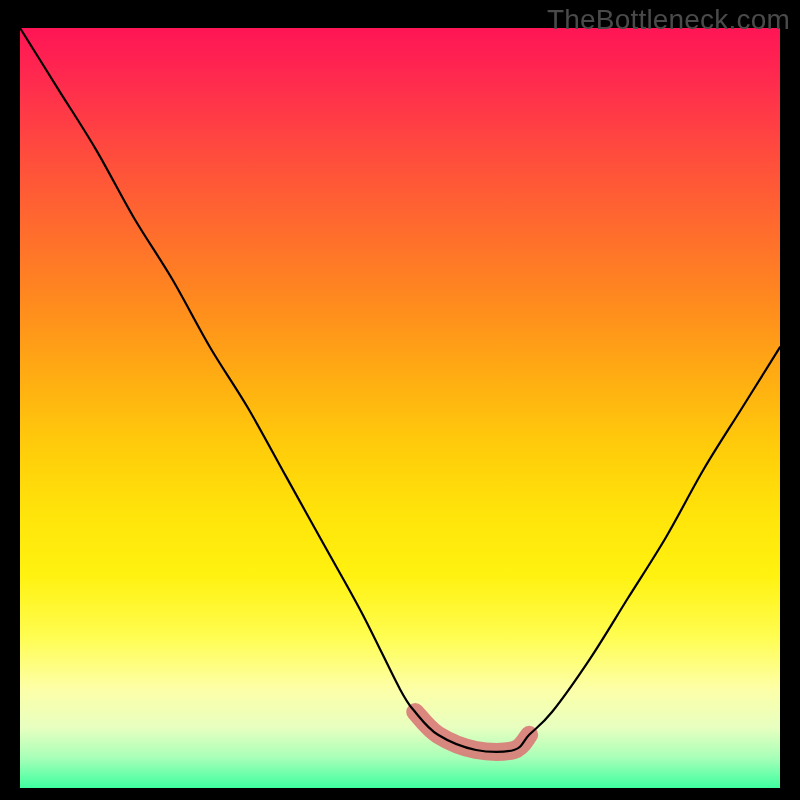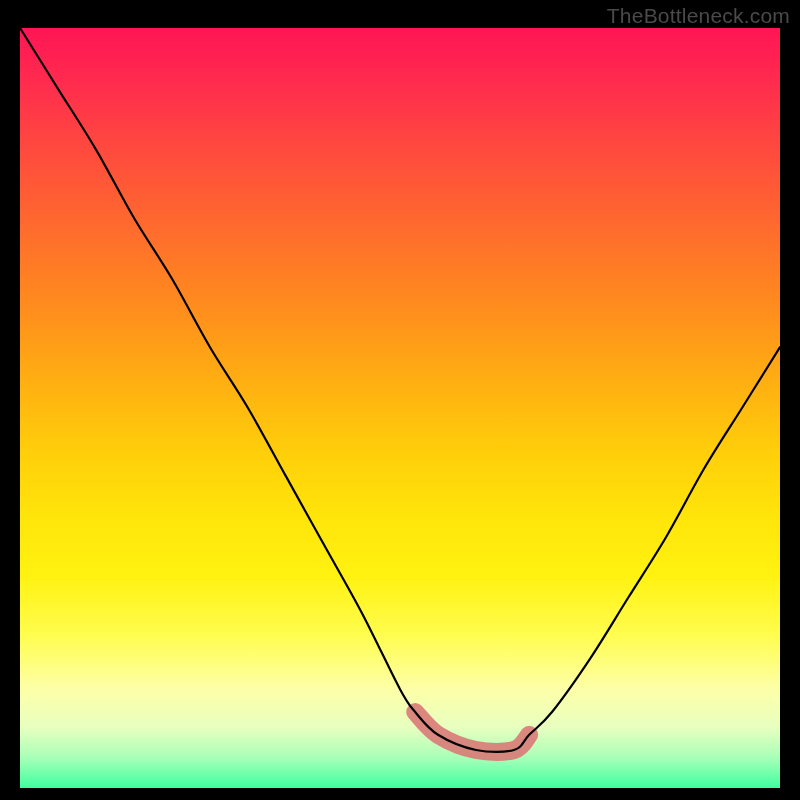--- a/index.html
+++ b/index.html
@@ -9,21 +9,21 @@
     background: #000;
     position: relative;
     font-family: Arial, Helvetica, sans-serif;
     overflow: hidden;
   }
   .watermark {
     position: absolute;
     top: 4px;
     right: 10px;
     color: #4a4a4a;
-    font-size: 21px;
+    font-size: 28px;
     font-weight: 400;
     letter-spacing: 0.2px;
     z-index: 20;
   }
   .plot-frame {
     position: absolute;
     left: 20px;
     top: 28px;
     width: 760px;
     height: 760px;

